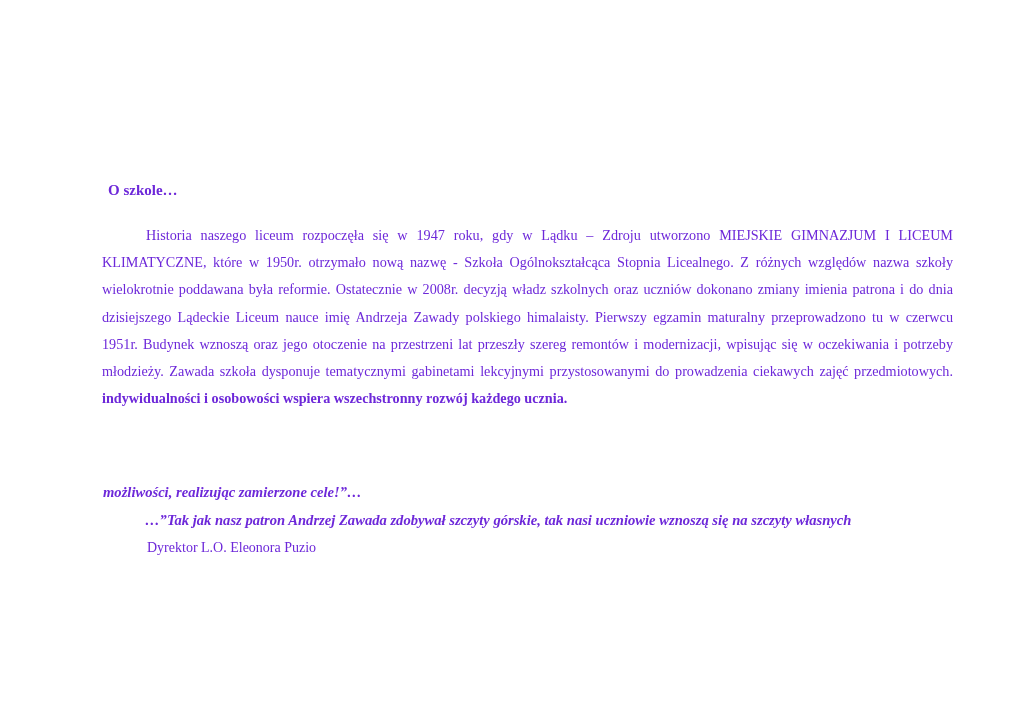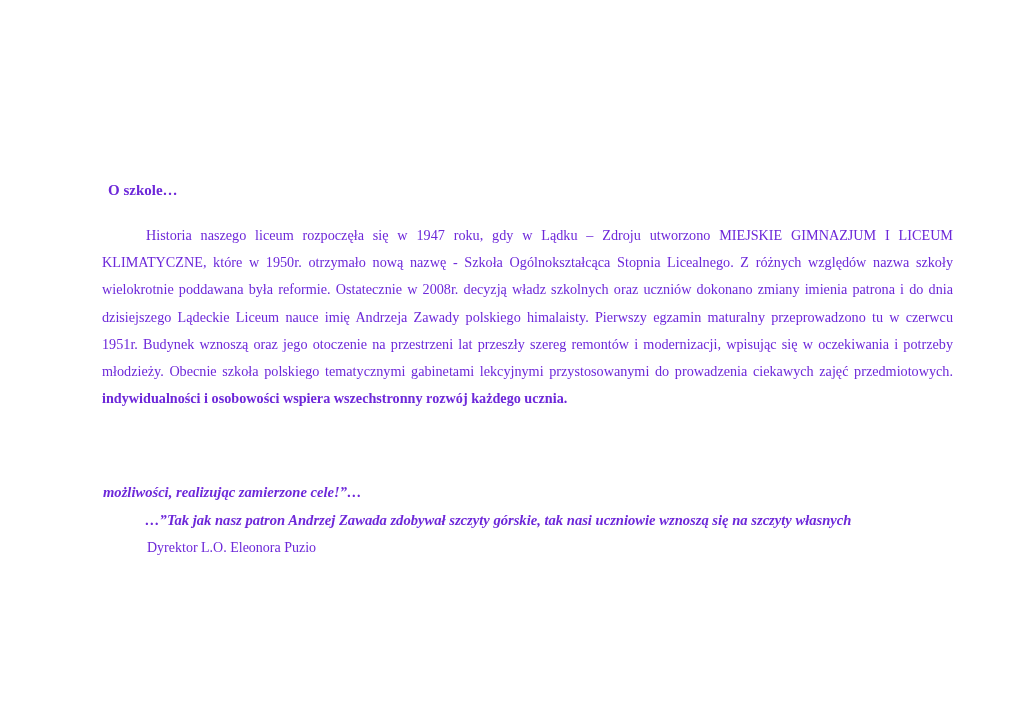--- a/index.html
+++ b/index.html
@@ -73,21 +73,21 @@
 <div class="page">
 
   <div class="heading">O szkole…</div>
 
   <div class="para">
     <div class="line first"><span>Historia naszego liceum rozpoczęła się w 1947 roku, gdy w Lądku – Zdroju utworzono MIEJSKIE GIMNAZJUM I LICEUM</span></div>
     <div class="line"><span>KLIMATYCZNE, które w 1950r. otrzymało nową nazwę - Szkoła Ogólnokształcąca Stopnia Licealnego. Z różnych względów nazwa szkoły</span></div>
     <div class="line"><span>wielokrotnie poddawana była reformie. Ostatecznie w 2008r. decyzją władz szkolnych oraz uczniów dokonano zmiany imienia patrona i do dnia</span></div>
     <div class="line"><span>dzisiejszego </span><span class="b">Lądeckie Liceum</span><span> nauce imię </span><span class="b">Andrzeja Zawady</span><span> polskiego himalaisty. Pierwszy egzamin maturalny przeprowadzono tu w czerwcu</span></div>
     <div class="line"><span>1951r. Budynek wznoszą oraz jego otoczenie na przestrzeni lat przeszły szereg remontów i modernizacji, wpisując się w oczekiwania i potrzeby</span></div>
-    <div class="line"><span>młodzieży. Obecnie szkoła polskiego tematycznymi gabinetami lekcyjnymi przystosowanymi do prowadzenia ciekawych zajęć przedmiotowych.</span></div>
+    <div class="line"><span>młodzieży. Zawada szkoła dysponuje tematycznymi gabinetami lekcyjnymi przystosowanymi do prowadzenia ciekawych zajęć przedmiotowych.</span></div>
     <div class="line last"><span>indywidualności i osobowości wspiera wszechstronny rozwój każdego ucznia.</span></div>
   </div>
 
   <div class="quote">
     <div class="qline">możliwości, realizując zamierzone cele!”…</div>
     <div class="qline first">…”Tak jak nasz patron Andrzej Zawada zdobywał szczyty górskie, tak nasi uczniowie wznoszą się na szczyty własnych</div>
   </div>
 
   <div class="signature">Dyrektor L.O. Eleonora Puzio</div>
 

